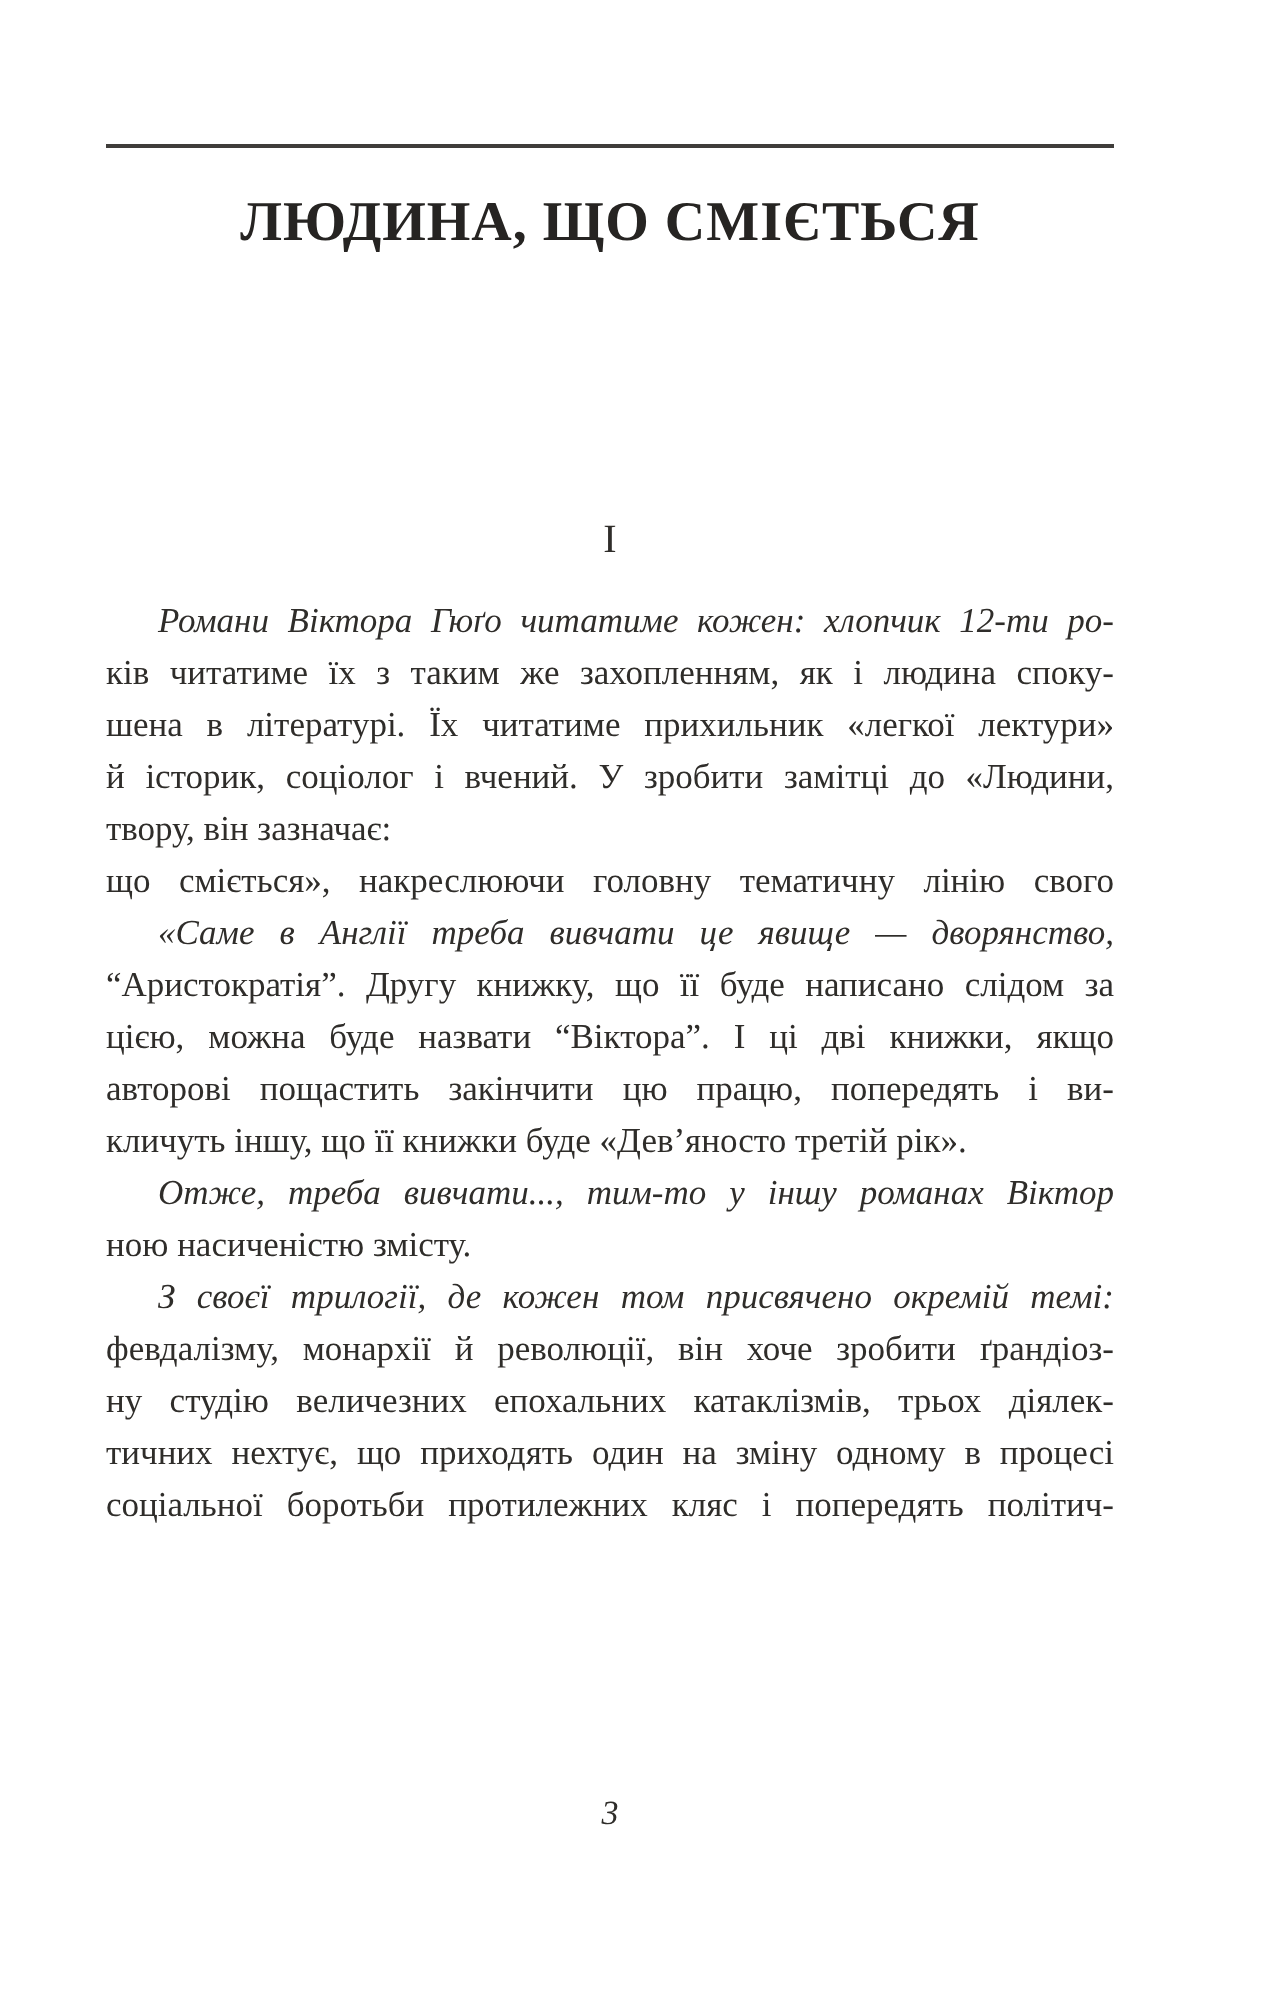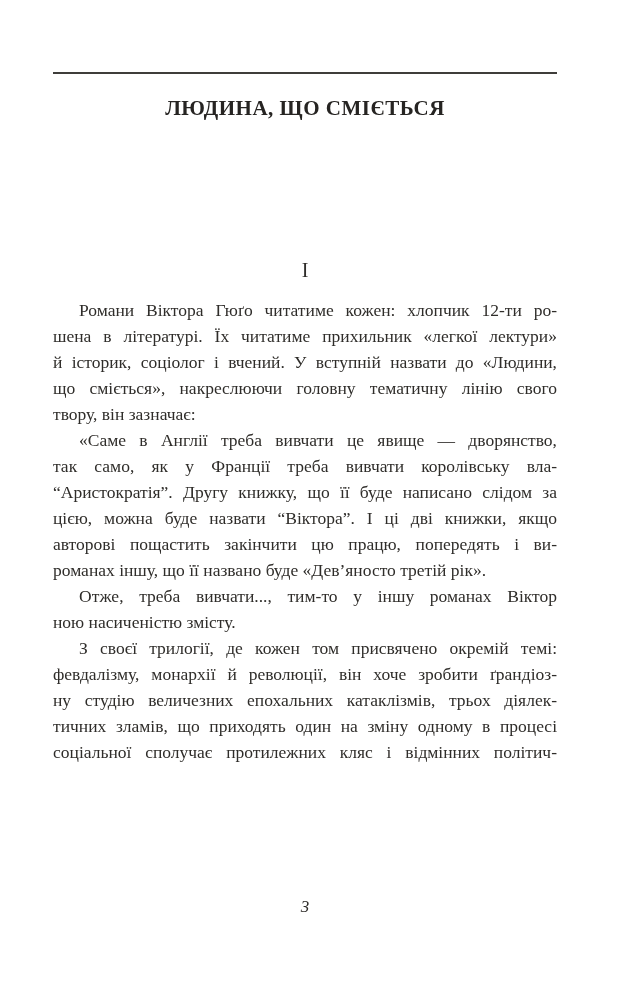--- a/index.html
+++ b/index.html
@@ -27,21 +27,21 @@
     width: 504px;
   }
   .header-rule {
     top: 72px;
     height: 1.5px;
     background: #3f3d3a;
   }
   .page-title {
     top: 96px;
     text-align: center;
-    font-size: 21px;
+    font-size: 28px;
     font-weight: bold;
     letter-spacing: 0.5px;
     color: #262422;
   }
   .section-numeral {
     top: 259px;
     text-align: center;
     font-size: 20px;
     color: #2f2d2a;
   }
@@ -58,60 +58,61 @@
     overflow: hidden;
     text-align: justify;
     text-align-last: left;
     white-space: normal;
   }
   .line.fill {
     text-align-last: justify;
   }
   .line.indent {
     text-indent: 26px;
+    font-style: italic;
   }
   .page-number {
     top: 897px;
     text-align: center;
     font-size: 17px;
     font-style: italic;
     color: #2f2d2a;
   }
 </style>
 </head>
 <body>
 
 <div class="page">
   <div class="column header-rule"></div>
   <div class="column page-title">ЛЮДИНА, ЩО СМІЄТЬСЯ</div>
   <div class="column section-numeral">I</div>
   <div class="column text-body" id="text-body">
       <div class="paragraph">
         <div class="line indent fill">Романи Віктора Гюґо читатиме кожен: хлопчик 12-ти ро-</div>
+        <div class="line fill">ків читатиме їх з таким же захопленням, як і людина споку-</div>
         <div class="line fill">шена в літературі. Їх читатиме прихильник «легкої лектури»</div>
       </div>
       <div class="paragraph">
-        <div class="line fill">й історик, соціолог і вчений. У вступній назвати до «Людини,</div>
+        <div class="line fill">й історик, соціолог і вчений. У зробити замітці до «Людини,</div>
+        <div class="line">твору, він зазначає:</div>
         <div class="line fill">що сміється», накреслюючи головну тематичну лінію свого</div>
-        <div class="line">твору, він зазначає:</div>
       </div>
       <div class="paragraph">
         <div class="line indent fill">«Саме в Англії треба вивчати це явище — дворянство,</div>
-        <div class="line fill">так само, як у Франції треба вивчати королівську вла-</div>
         <div class="line fill">“Аристократія”. Другу книжку, що її буде написано слідом за</div>
         <div class="line fill">цією, можна буде назвати “Віктора”. І ці дві книжки, якщо</div>
         <div class="line fill">авторові пощастить закінчити цю працю, попередять і ви-</div>
-        <div class="line">романах іншу, що її названо буде «Дев’яносто третій рік».</div>
+        <div class="line">кличуть іншу, що її книжки буде «Дев’яносто третій рік».</div>
       </div>
       <div class="paragraph">
         <div class="line indent fill">Отже, треба вивчати..., тим-то у іншу романах Віктор</div>
         <div class="line">ною насиченістю змісту.</div>
       </div>
       <div class="paragraph">
         <div class="line indent fill">З своєї трилогії, де кожен том присвячено окремій темі:</div>
         <div class="line fill">февдалізму, монархії й революції, він хоче зробити ґрандіоз-</div>
         <div class="line fill">ну студію величезних епохальних катаклізмів, трьох діялек-</div>
-        <div class="line fill">тичних зламів, що приходять один на зміну одному в процесі</div>
-        <div class="line fill">соціальної сполучає протилежних кляс і відмінних політич-</div>
+        <div class="line fill">тичних нехтує, що приходять один на зміну одному в процесі</div>
+        <div class="line fill">соціальної боротьби протилежних кляс і попередять політич-</div>
       </div>
     </div>
   <div class="column page-number">3</div>
 </div>
 
 </body></html>

